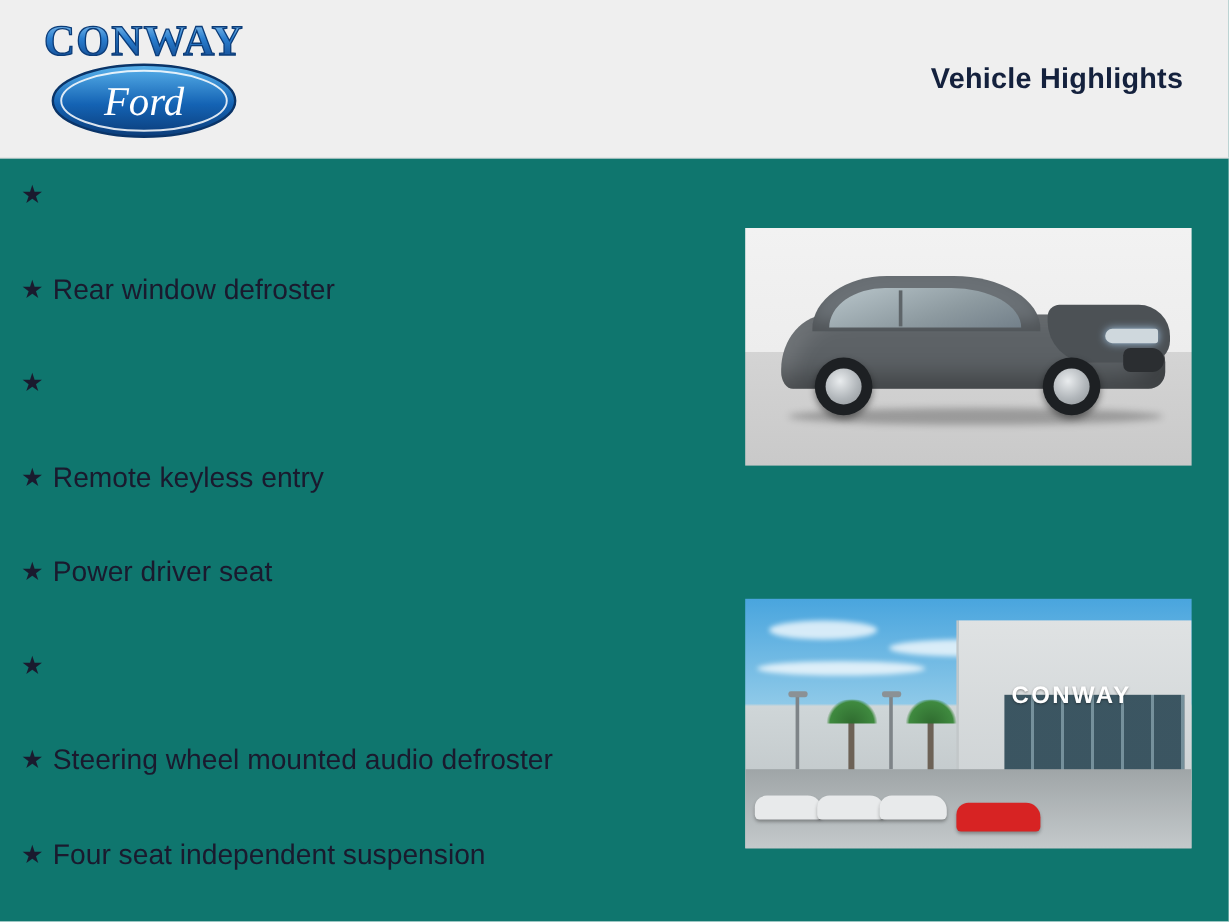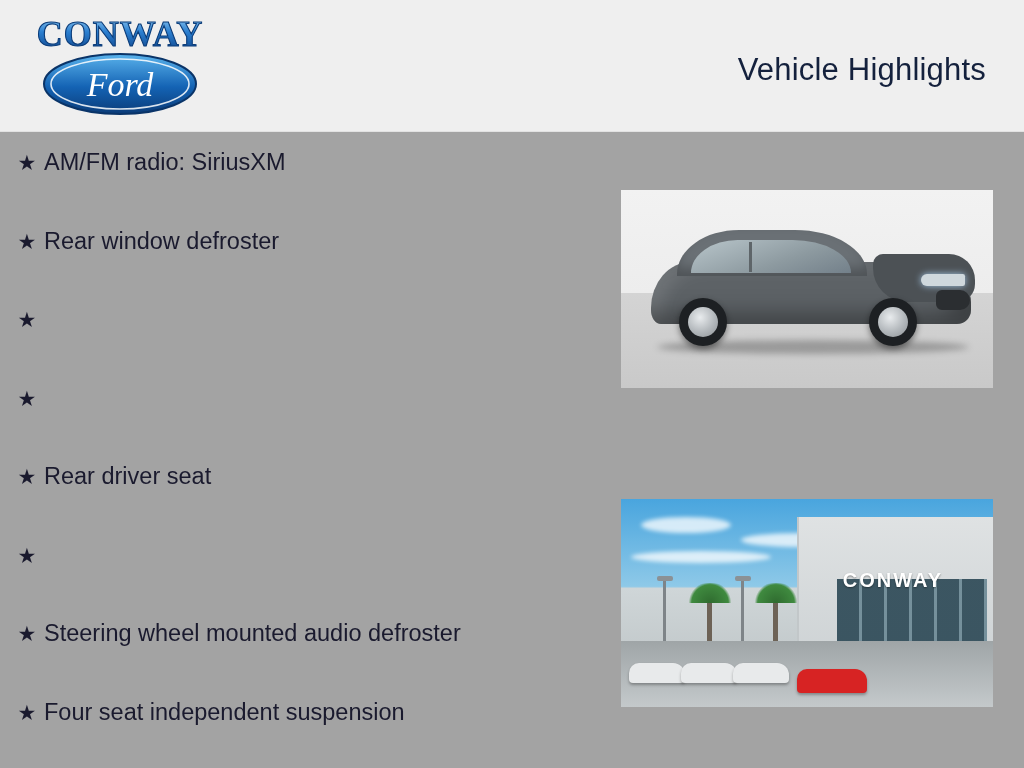--- a/index.html
+++ b/index.html
@@ -8,21 +8,21 @@
     height: 768px;
     background: #ffffff;
     font-family: "Liberation Sans", sans-serif;
     overflow: hidden;
   }
 
   .page {
     position: relative;
     width: 1024px;
     height: 768px;
-    background: #a3a3a3;
+    background: #0f766e;
   }
 
   
   .header {
     position: absolute;
     top: 0; left: 0;
     width: 1024px;
     height: 132px;
     background: #efefef;
     border-bottom: 1px solid #e2e2e2;
@@ -33,22 +33,22 @@
     left: 20px;
     top: 8px;
     width: 200px;
     height: 115px;
   }
 
   .header-title {
     position: absolute;
     right: 38px;
     top: 52px;
-    font-size: 31px;
-    font-weight: normal;
+    font-size: 24px;
+    font-weight: bold;
     color: #14213d;
     letter-spacing: 0.2px;
     white-space: nowrap;
   }
 
   
   .features {
     position: absolute;
     left: 10px;
     top: 148px;
@@ -305,35 +305,35 @@
         <text x="100" y="88" text-anchor="middle" font-family="Liberation Serif, serif" font-style="italic" font-size="34" fill="#ffffff">Ford</text>
       </svg>
     </div>
 
     <div class="header-title">Vehicle Highlights</div>
   </div>
 
   <ul class="features">
     <li class="feature-row">
       <span class="bullet">★</span>
-      <span class="feature-text">AM/FM radio: SiriusXM</span>
     </li>
     <li class="feature-row">
       <span class="bullet">★</span>
       <span class="feature-text">Rear window defroster</span>
     </li>
     <li class="feature-row">
       <span class="bullet">★</span>
     </li>
     <li class="feature-row">
       <span class="bullet">★</span>
-    </li>
-    <li class="feature-row">
-      <span class="bullet">★</span>
-      <span class="feature-text">Rear driver seat</span>
+      <span class="feature-text">Remote keyless entry</span>
+    </li>
+    <li class="feature-row">
+      <span class="bullet">★</span>
+      <span class="feature-text">Power driver seat</span>
     </li>
     <li class="feature-row">
       <span class="bullet">★</span>
     </li>
     <li class="feature-row">
       <span class="bullet">★</span>
       <span class="feature-text">Steering wheel mounted audio defroster</span>
     </li>
     <li class="feature-row">
       <span class="bullet">★</span>

